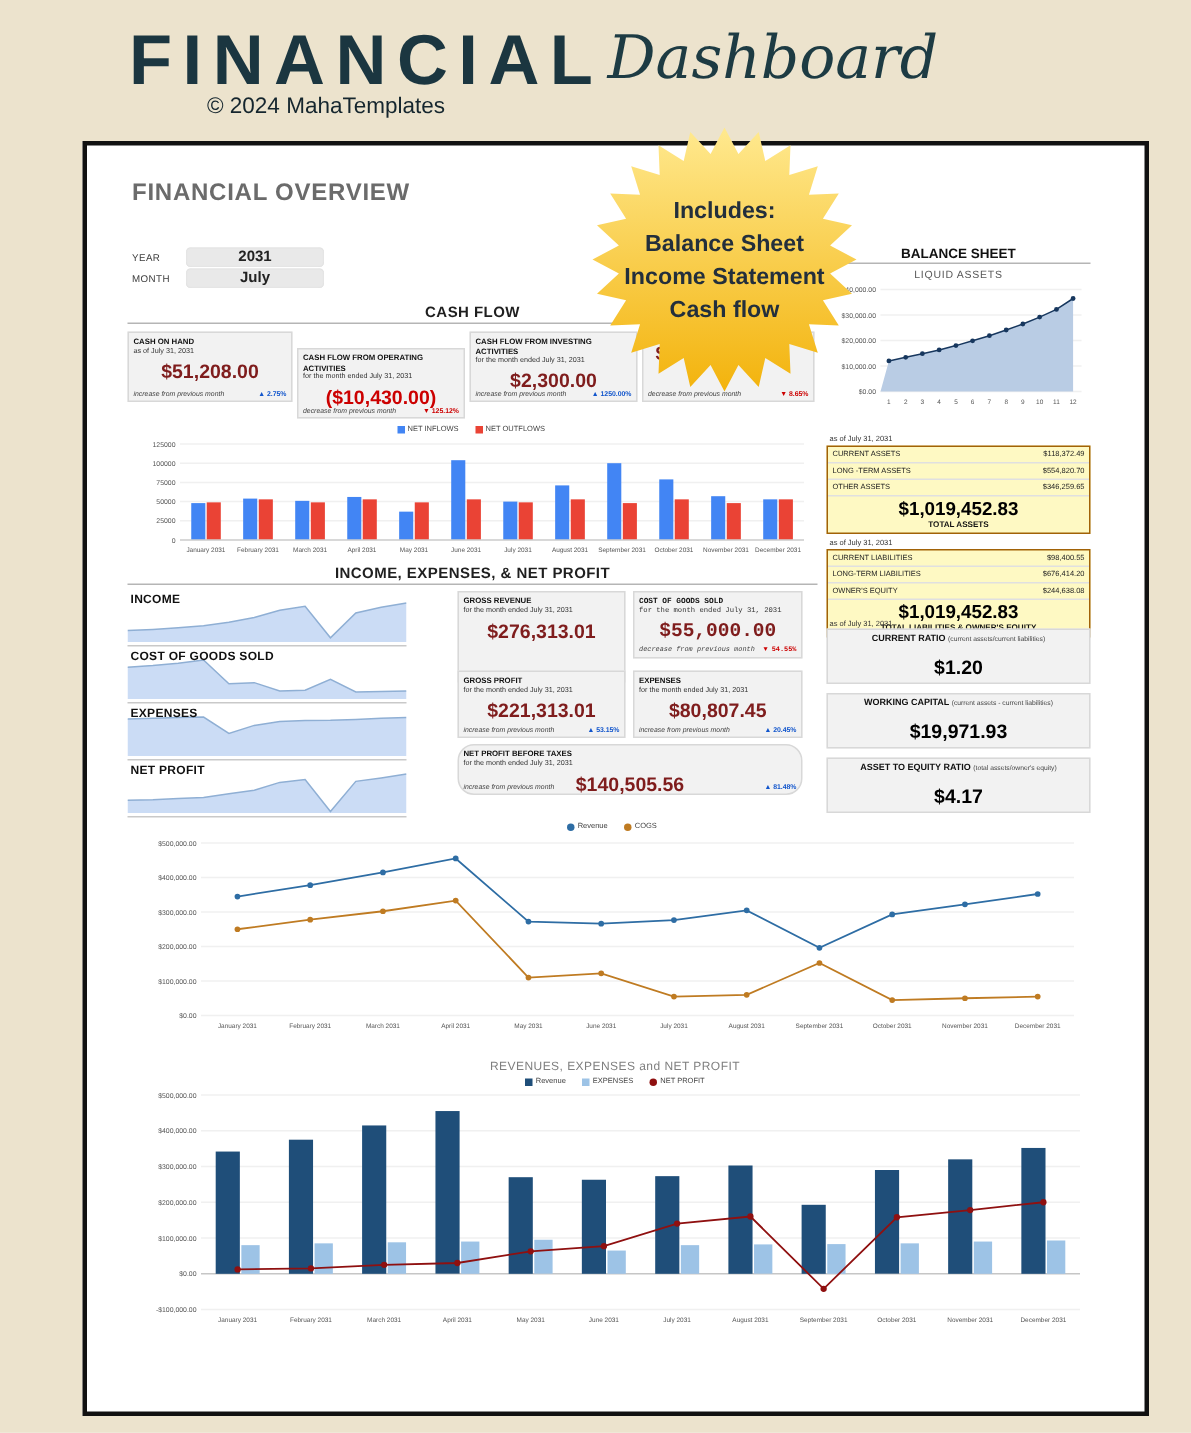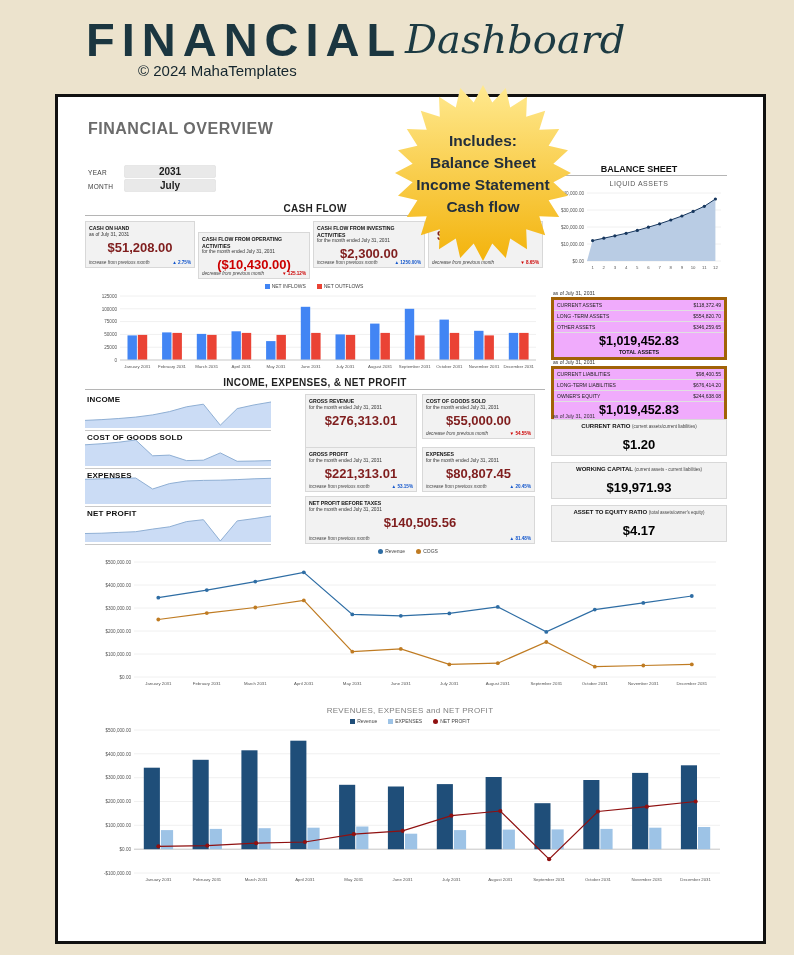--- a/index.html
+++ b/index.html
@@ -36,21 +36,21 @@
   .legend i{display:inline-block;width:5px;height:5px;}
   .chart-title{position:absolute;text-align:center;font-size:8px;color:#7f7f7f;letter-spacing:.3px;}
   
   .spark{position:absolute;left:85px;width:186px;height:38px;border-bottom:1px solid #c9c9c9;}
   .spark-label{position:absolute;top:3px;left:2px;font-size:8px;font-weight:bold;color:#101010;z-index:2;letter-spacing:.2px;}
   .spark svg{position:absolute;inset:0;}
   
   .bs-title{position:absolute;left:551px;width:176px;text-align:center;font-size:9px;font-weight:bold;color:#111;}
   .liquid-label{position:absolute;left:551px;width:176px;text-align:center;font-size:7px;color:#595959;letter-spacing:.5px;}
   .as-of{position:absolute;font-size:5px;color:#333;}
-  .bs-table{position:absolute;background:#f0abfc;border:3px solid #a16207;box-sizing:border-box;}
+  .bs-table{position:absolute;background:#fef9c3;border:1px solid #a16207;box-sizing:border-box;}
   .bs-row{display:flex;justify-content:space-between;font-size:5px;color:#222;padding:2px 3px;border-bottom:1px solid #e0e0e0;}
   .bs-total{font-size:12.5px;font-weight:bold;color:#000;text-align:center;margin-top:1px;}
   .bs-total-label{font-size:5.4px;font-weight:bold;color:#111;text-align:center;padding:1px 0 2px 0;}
   .ratio-card{position:absolute;left:551px;width:176px;background:#f2f2f2;border:1px solid #d8d8d8;box-sizing:border-box;}
   .ratio-title{text-align:center;font-size:6px;font-weight:bold;color:#111;padding-top:3px;}
   .ratio-sub{font-weight:normal;font-size:4.5px;color:#444;}
   .ratio-value{text-align:center;font-size:13px;font-weight:bold;color:#000;margin-top:8px;}
 </style>
 </head>
 <body>
@@ -219,21 +219,21 @@
 
   <div class="kpi" style="left:305px;top:394px;width:112px;height:61px;">
     <div class="kpi-title">GROSS REVENUE</div>
     <div class="kpi-sub">for the month ended July 31, 2031</div>
     <div class="kpi-value">$276,313.01</div>
     <div class="kpi-foot">
         <span class="foot-text">increase from previous month</span>
         <span class="pct-up">▲ 4.07%</span>
       </div>
   </div>
-  <div class="kpi" style="left:422px;top:394px;width:113px;height:45px;">
+  <div class="kpi" style="left:422px;top:394px;width:113px;height:45px;font-family:Liberation Mono, monospace;">
     <div class="kpi-title">COST OF GOODS SOLD</div>
     <div class="kpi-sub">for the month ended July 31, 2031</div>
     <div class="kpi-value">$55,000.00</div>
     <div class="kpi-foot">
         <span class="foot-text">decrease from previous month</span>
         <span class="pct-down">▼ 54.55%</span>
       </div>
   </div>
   <div class="kpi" style="left:305px;top:447px;width:112px;height:45px;">
     <div class="kpi-title">GROSS PROFIT</div>
@@ -246,21 +246,21 @@
   </div>
   <div class="kpi" style="left:422px;top:447px;width:113px;height:45px;">
     <div class="kpi-title">EXPENSES</div>
     <div class="kpi-sub">for the month ended July 31, 2031</div>
     <div class="kpi-value">$80,807.45</div>
     <div class="kpi-foot">
         <span class="foot-text">increase from previous month</span>
         <span class="pct-up">▲ 20.45%</span>
       </div>
   </div>
-  <div class="kpi" style="left:305px;top:496px;width:230px;height:48px;">
+  <div class="kpi" style="left:305px;top:496px;width:230px;height:34px;border-radius:11px;">
     <div class="kpi-title">NET PROFIT BEFORE TAXES</div>
     <div class="kpi-sub">for the month ended July 31, 2031</div>
     <div class="kpi-value">$140,505.56</div>
     <div class="kpi-foot">
         <span class="foot-text">increase from previous month</span>
         <span class="pct-up">▲ 81.48%</span>
       </div>
   </div>
 
   <div class="bs-title" style="top:164px;">BALANCE SHEET</div>

